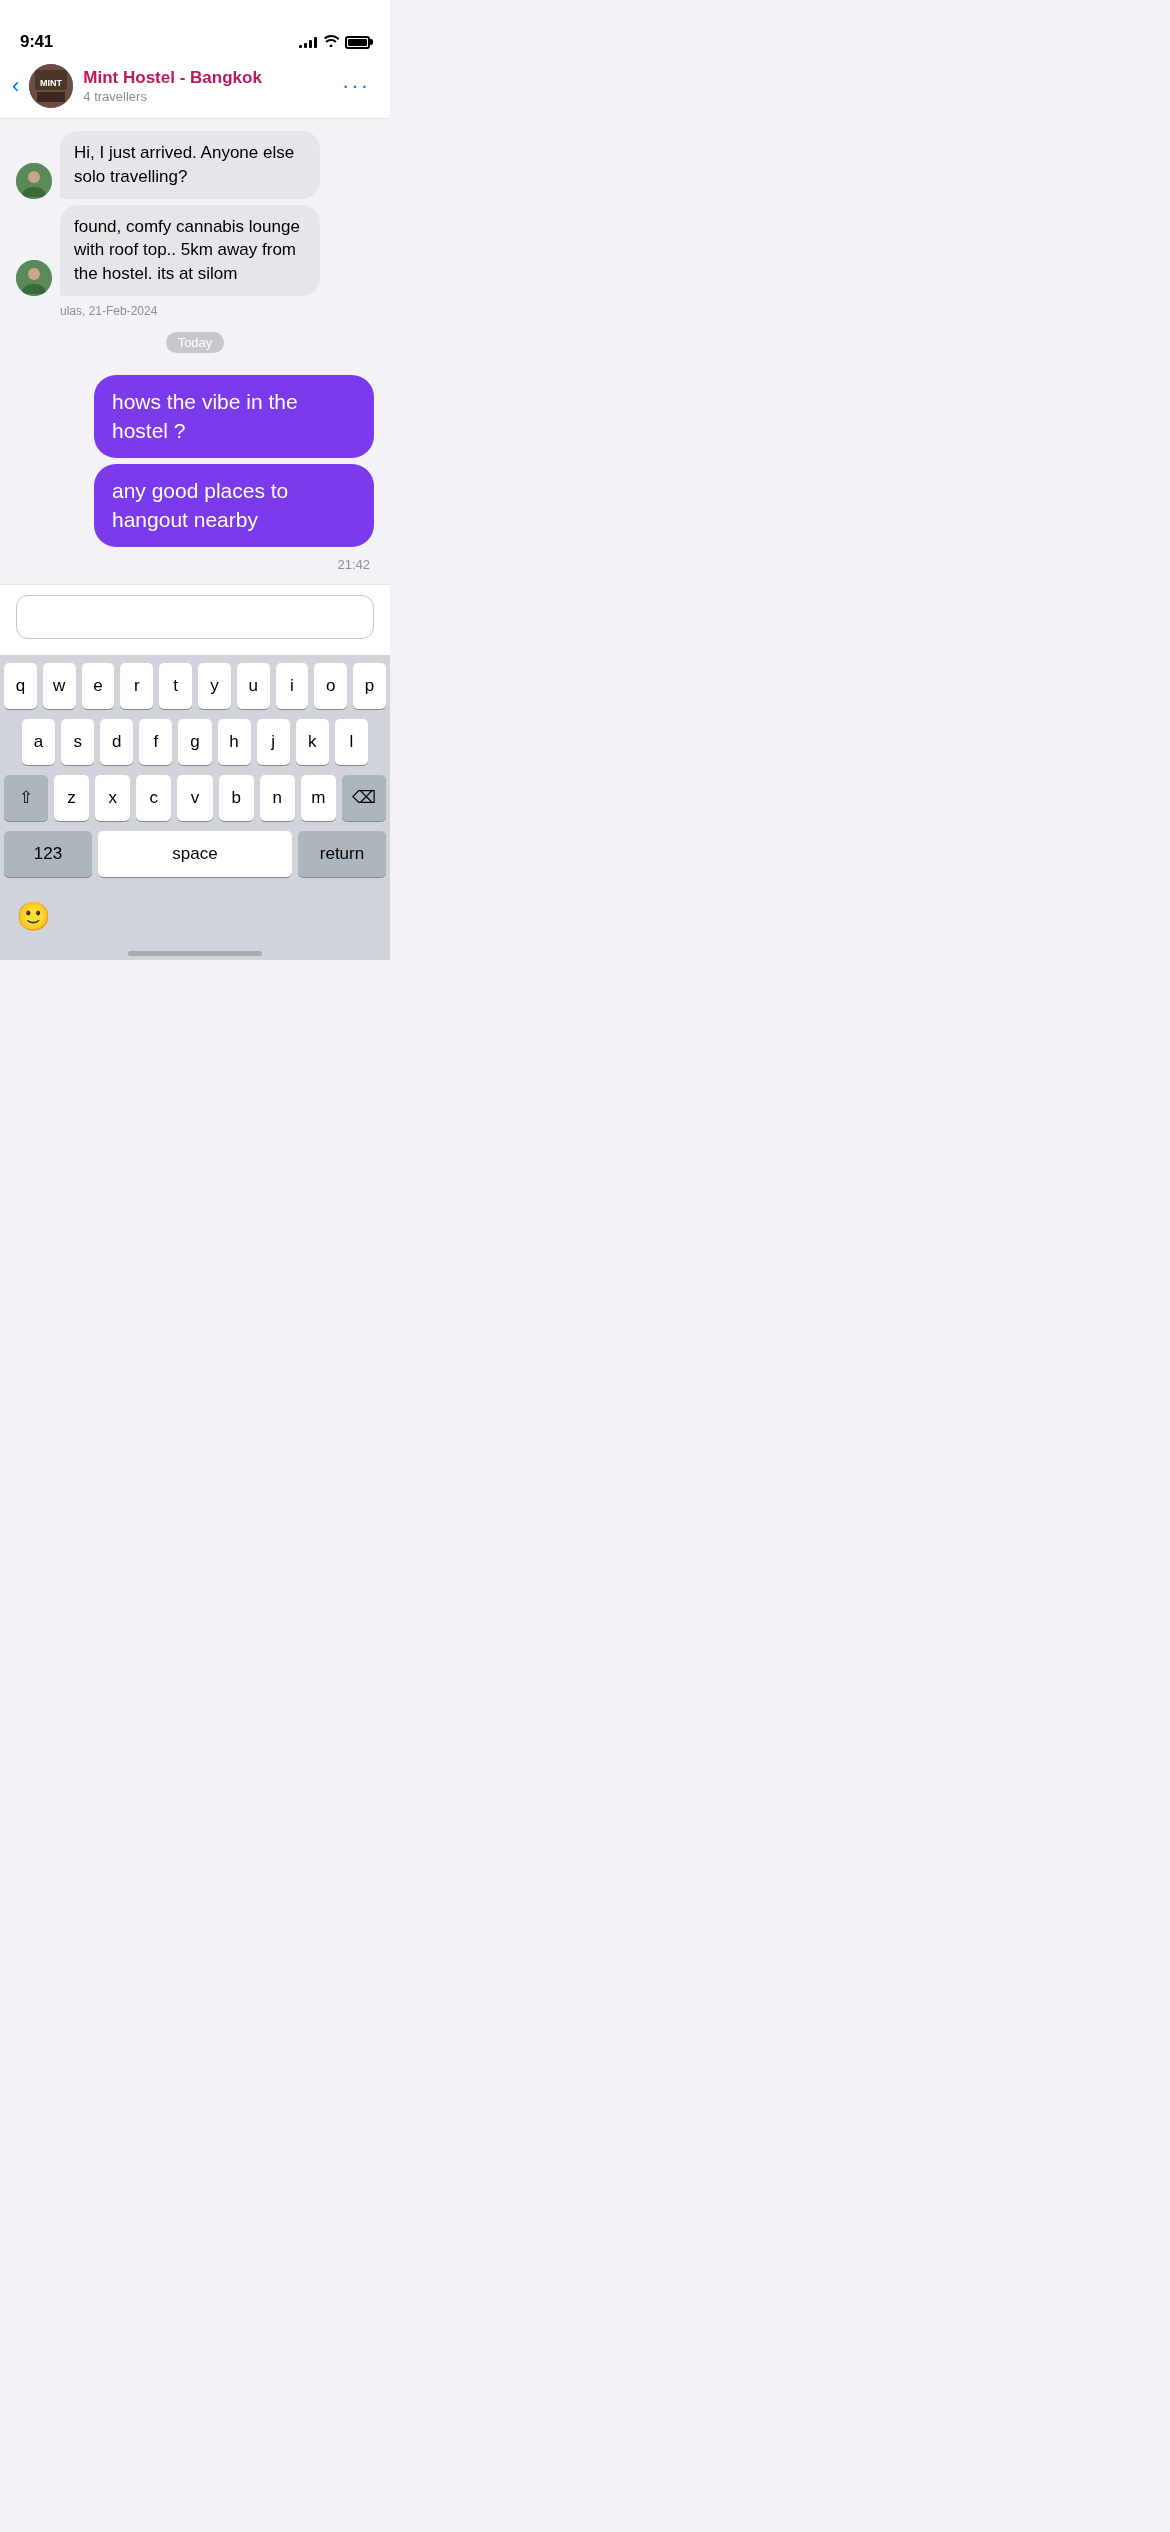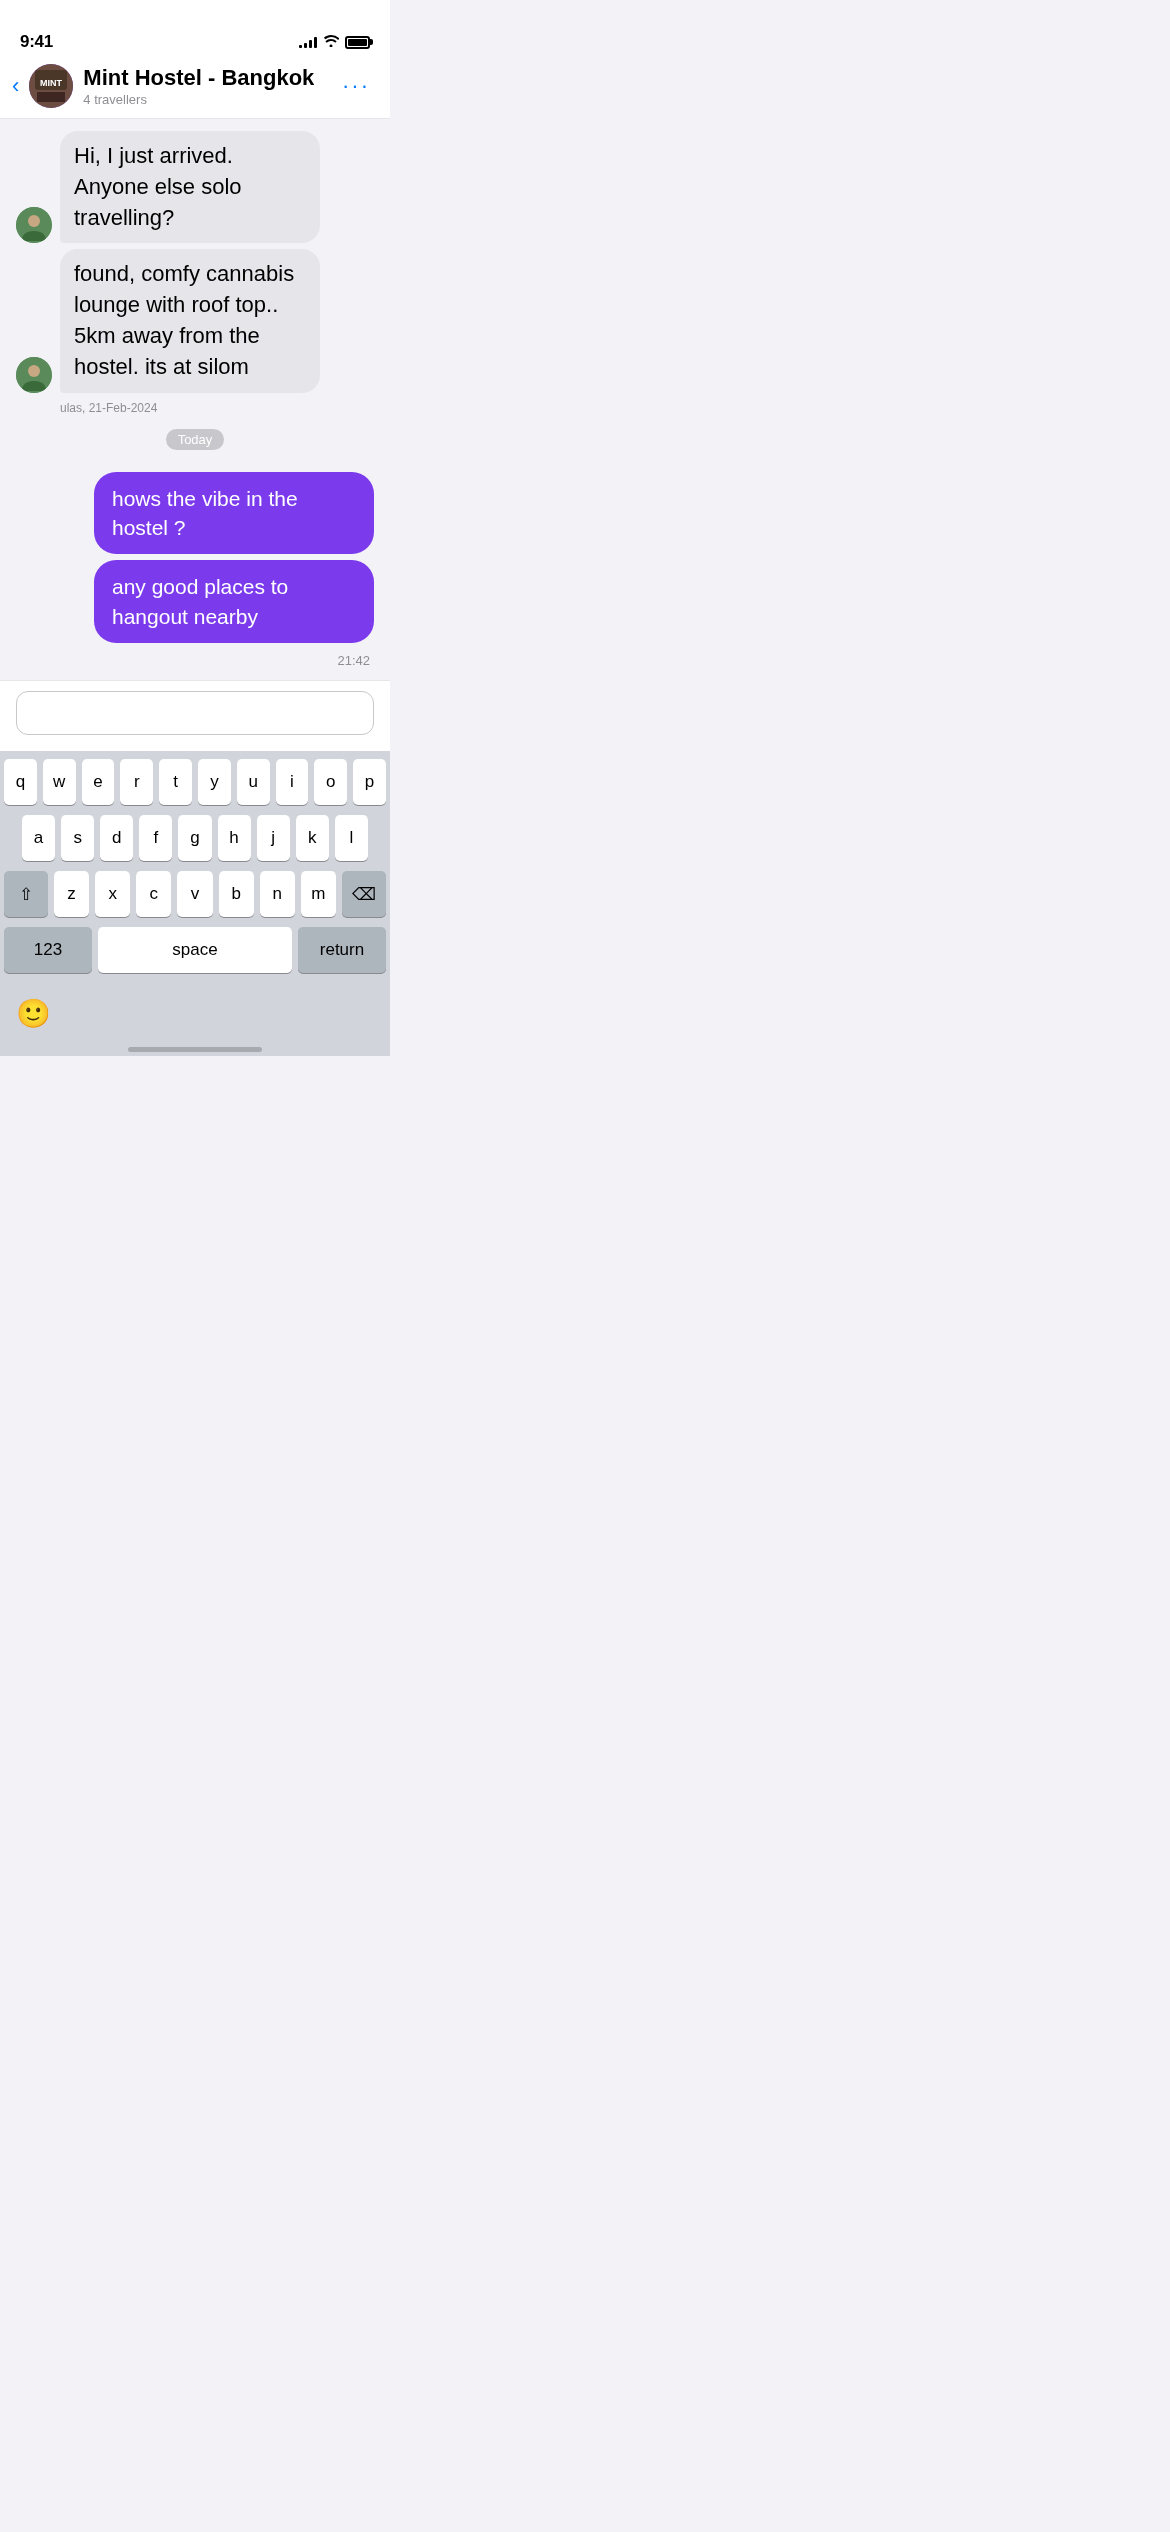--- a/index.html
+++ b/index.html
@@ -117,23 +117,23 @@
       text-decoration: underline;
     }
     .header-avatar svg {
       width: 100%;
       height: 100%;
     }
     .header-info {
       flex: 1;
     }
     .header-title {
-      font-size: 22px;
+      font-size: 17px;
       font-weight: 600;
-      color: #000000;
+      color: #be185d;
     }
     .header-subtitle {
       font-size: 13px;
       color: #8e8e93;
       margin-top: 1px;
     }
     .more-btn {
       font-size: 22px;
       color: #007aff;
       cursor: pointer;
@@ -166,21 +166,21 @@
     
     .avatar-green {
       background: linear-gradient(135deg, #4a7c4e, #6aaa6e);
       border-radius: 50%;
     }
 
     .bubble {
       max-width: 260px;
       padding: 10px 14px;
       border-radius: 18px;
-      font-size: 22px;
+      font-size: 17px;
       line-height: 1.4;
       color: #000;
     }
     .bubble.incoming {
       background: #e5e5ea;
       border-bottom-left-radius: 4px;
     }
 
     .msg-meta {
       font-size: 12px;

